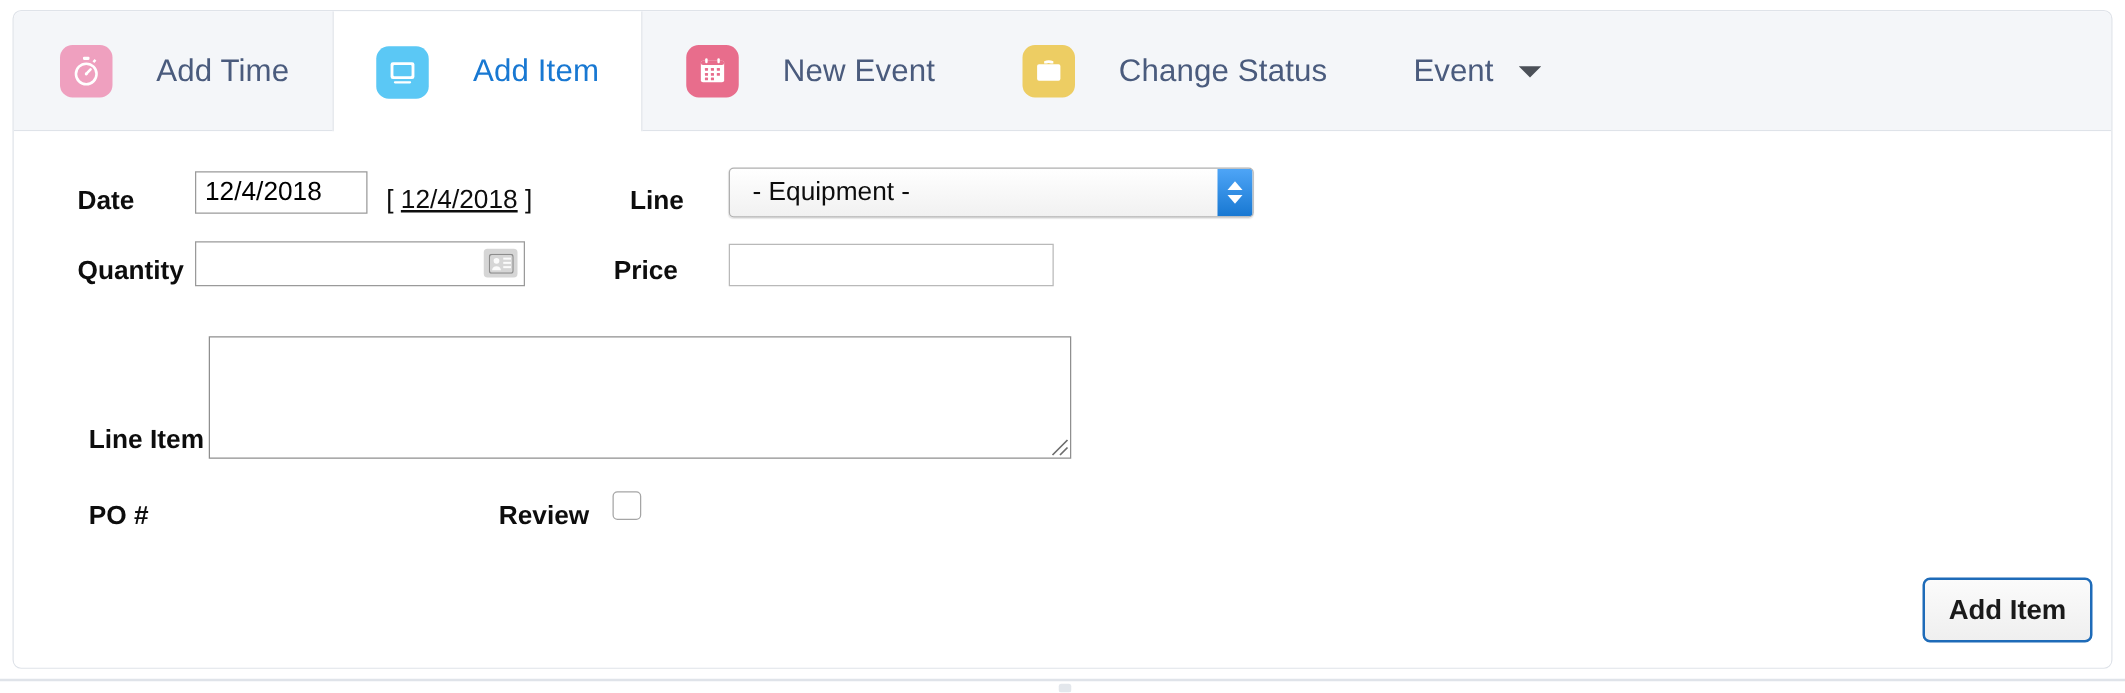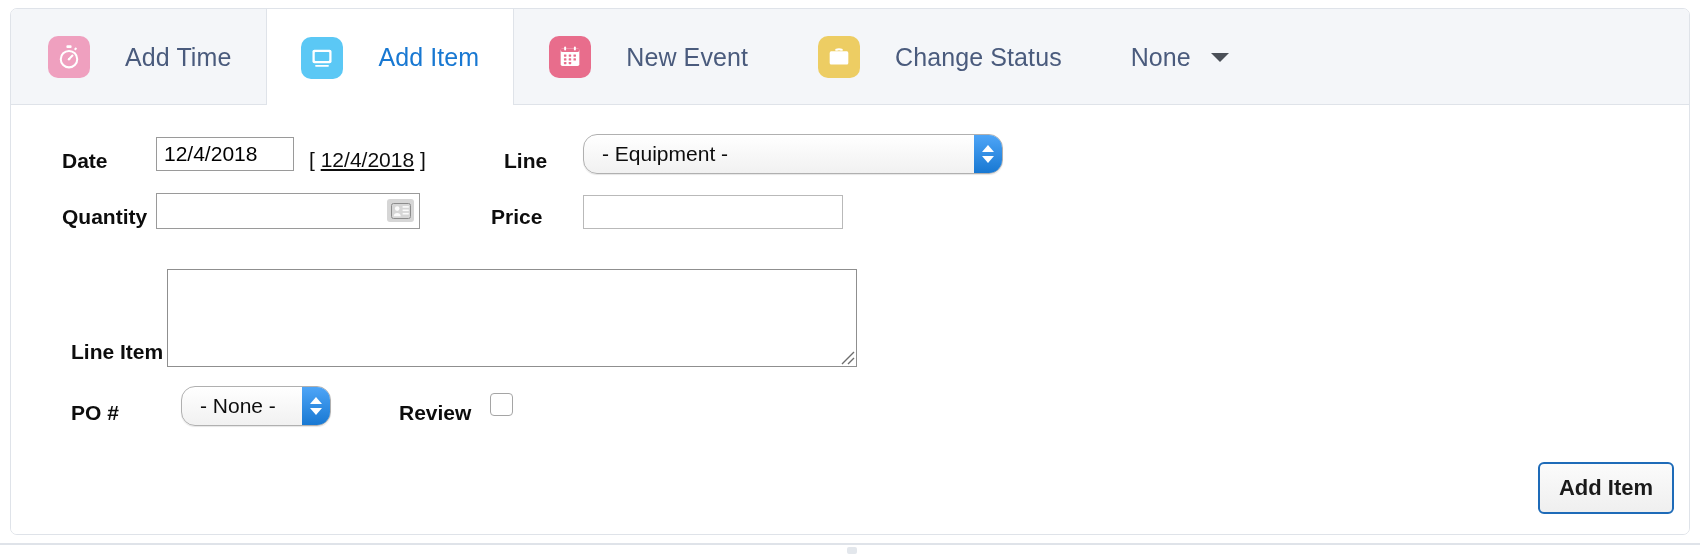--- a/index.html
+++ b/index.html
@@ -153,21 +153,21 @@
     display: flex; align-items: center; justify-content: center;
     cursor: pointer;
   }
 
   
   .sel {
     position: absolute;
     display: flex;
     align-items: stretch;
     border: 1px solid #b0b0b0;
-    border-radius: 14px;
+    border-radius: 4px;
     background: linear-gradient(#ffffff, #f1f1f1);
     overflow: hidden;
     cursor: pointer;
     box-shadow: 0 1px 1px rgba(0,0,0,0.10);
   }
   .sel .sel-text {
     flex: 1 1 auto;
     display: flex;
     align-items: center;
     padding: 0 10px 0 18px;
@@ -314,21 +314,21 @@
         <span class="tile" style="background:#edcd63;">
           <svg width="26" height="26" viewBox="0 0 24 24">
             <path d="M8.6 4.6 q3.4-1.5 6.8 0 v1.6 h-1.7 q-1.7-0.7-3.4 0 H8.6z" fill="#fff"></path>
             <rect x="3.4" y="6.8" width="17.2" height="12.2" rx="1.4" fill="#fff"></rect>
           </svg>
         </span>
         <span class="tab-label">Change Status</span>
       </div>
 
       <div class="more">
-        <span class="more-label">None</span>
+        <span class="more-label">Event</span>
         <span class="caret"></span>
       </div>
     </div>
 
     <div class="body">
 
       <span class="lbl" style="left:18px; top:44px;">Date</span>
 
       <input class="txt" type="text" readonly="" style="left: 145px; top: 32px; width: 138px; height: 34px;" value="12/4/2018">
 
@@ -369,27 +369,20 @@
 
       <span class="lbl" style="left:27px; top:235px;">Line Item</span>
 
       <textarea class="ta" style="left: 156px; top: 164px; width: 690px; height: 98px;" placeholder=""></textarea>
       <svg class="grip" style="left:826px; top:242px;" width="18" height="18" viewBox="0 0 18 18">
         <path d="M17 5 L5 17 M17 11 L11 17" stroke="#6d6d6d" stroke-width="1.4"></path>
       </svg>
 
       <span class="lbl" style="left:27px; top:296px;">PO #</span>
 
-      <div class="sel" style="left:170px; top:281px; width:150px; height:40px;">
-        <span class="sel-text">- None -</span>
-        <span class="stepper">
-          <i class="arw-up"></i>
-          <i class="arw-dn"></i>
-        </span>
-      </div>
 
       <span class="lbl" style="left:355px; top:296px;">Review</span>
 
       <span class="cbox" style="left:479px; top:288px;"></span>
 
       <button class="btn" style="left:1527px; top:357px; width:136px; height:52px;">Add Item</button>
     </div>
   </div>
 
   <div class="footline"></div>

